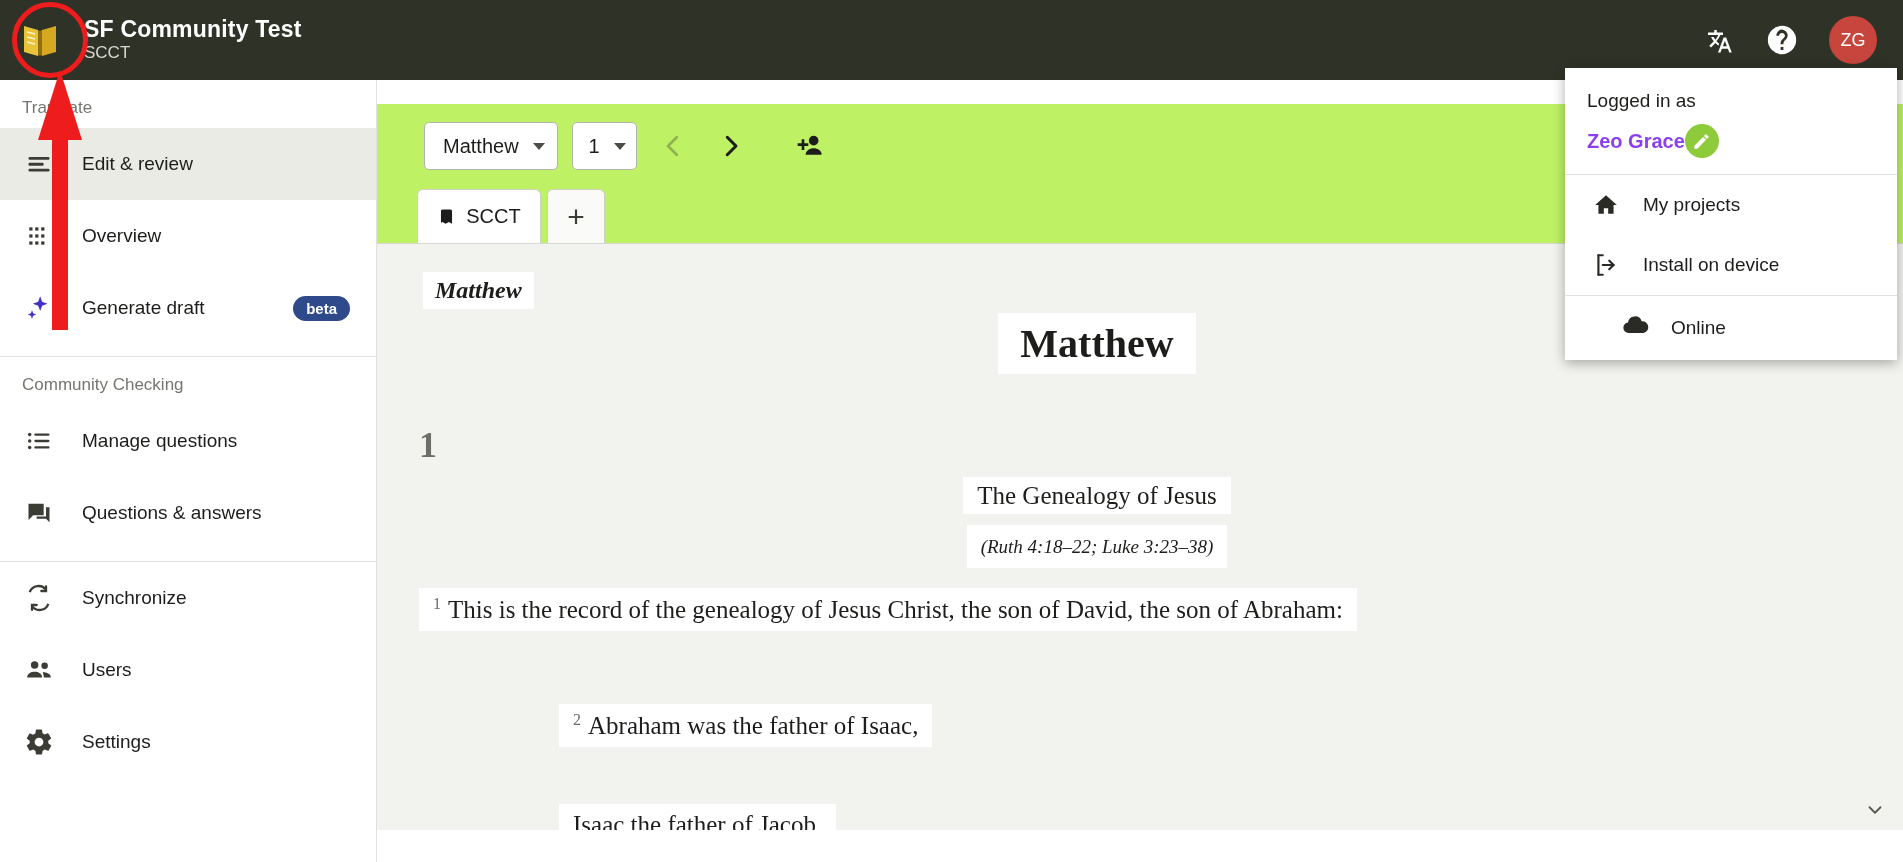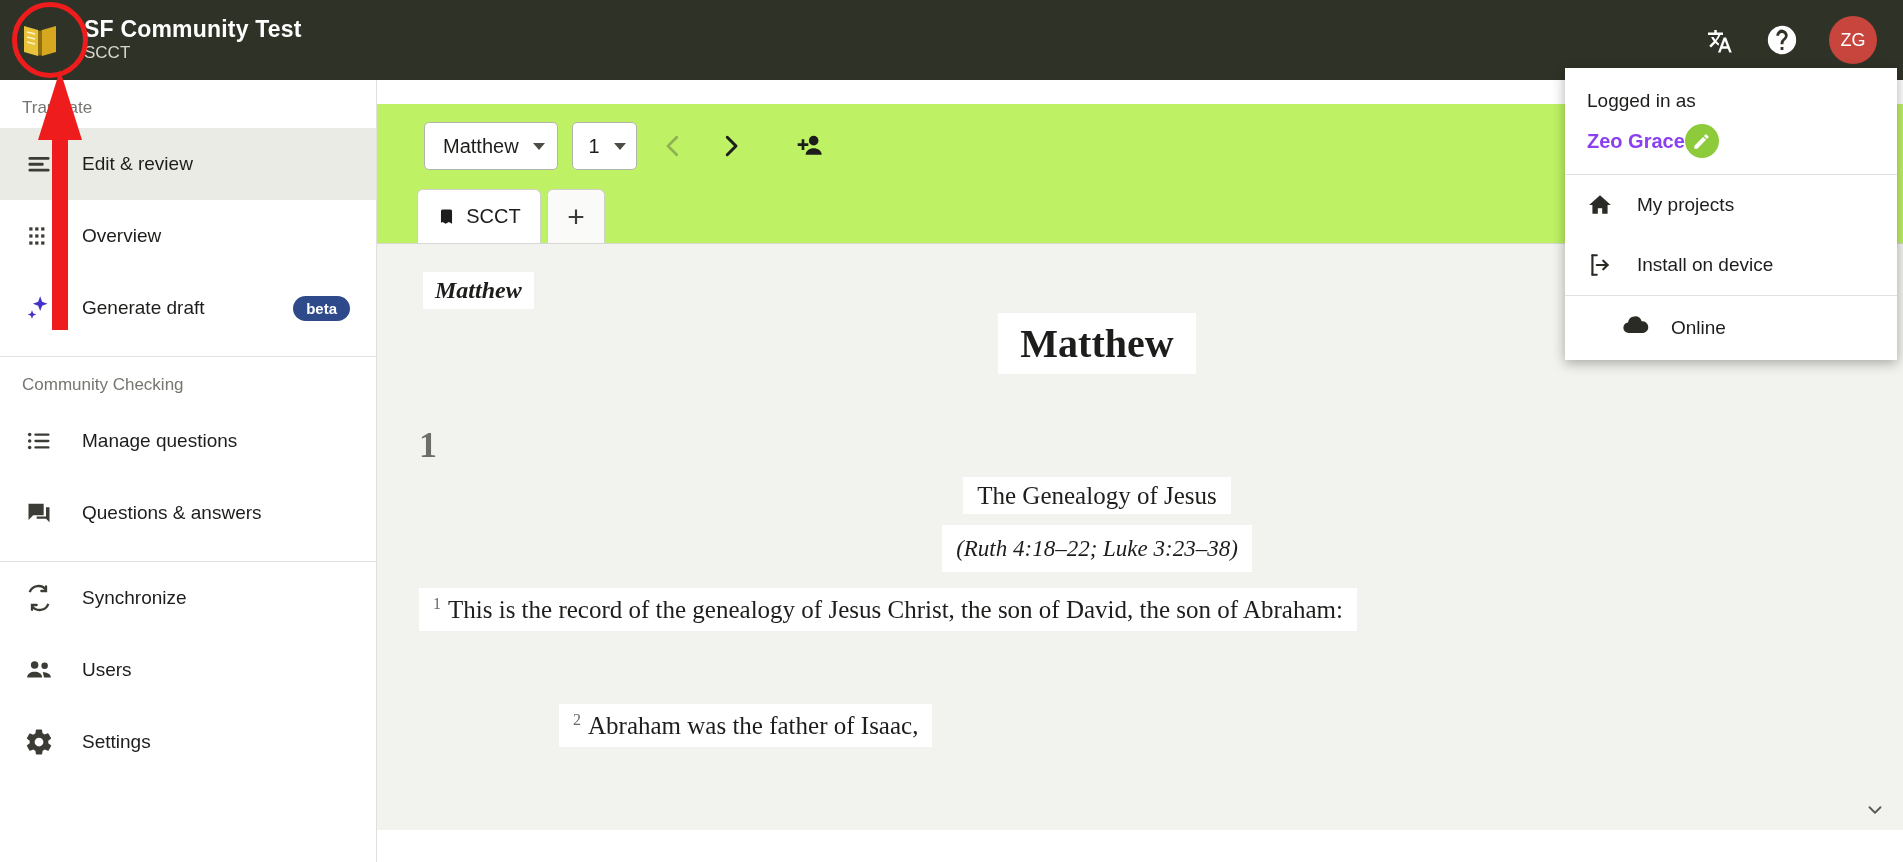--- a/index.html
+++ b/index.html
@@ -271,21 +271,21 @@
   }
   .section-ref {
     position: absolute;
     top: 292px; left: 0; width: 1440px;
     text-align: center;
   }
   .section-ref span {
     background: #ffffff;
     font-family: "Liberation Serif", serif;
     font-style: italic;
-    font-size: 23px;
+    font-size: 19px;
     color: #1d1d1b;
     padding: 11px 14px;
   }
   .verse {
     position: absolute;
     background: #ffffff;
     font-family: "Liberation Serif", serif;
     font-size: 25px;
     color: #1d1d1b;
     padding: 7px 14px;
@@ -343,21 +343,21 @@
     border-radius: 50%;
     background: #8ecb3b;
     display: flex; align-items: center; justify-content: center;
     cursor: pointer;
   }
   .acct-sep { height: 1px; background: #e2e2de; }
   .acct-item {
     display: flex;
     align-items: center;
     height: 60px;
-    padding-left: 20px;
+    padding-left: 26px;
     cursor: pointer;
     gap: 22px;
   }
   .acct-item .ico { width: 30px; display: flex; align-items: center; justify-content: center; color: #2b2b26; }
   .acct-status {
     display: flex;
     align-items: center;
     height: 64px;
     padding-left: 56px;
     gap: 22px;
@@ -575,20 +575,23 @@
       </div>
 
       <div class="verse v1">
         <span class="vn">1</span><span>This is the record of the genealogy of Jesus Christ, the son of David, the son of Abraham:</span>
       </div>
 
       <div class="verse v2">
         <span class="vn">2</span><span>Abraham was the father of Isaac,</span>
       </div>
 
+      <div class="verse v3">
+        <span>Isaac the father of Jacob,</span>
+      </div>
 
       <div class="scroll-down">
         <svg viewBox="0 0 24 24" width="22" height="22" fill="none" stroke="currentColor" stroke-width="2" stroke-linecap="round" stroke-linejoin="round">
           <path d="M6 9l6 6 6-6"></path>
         </svg>
       </div>
     </div>
   </div>
 
   <div class="acct-menu">

